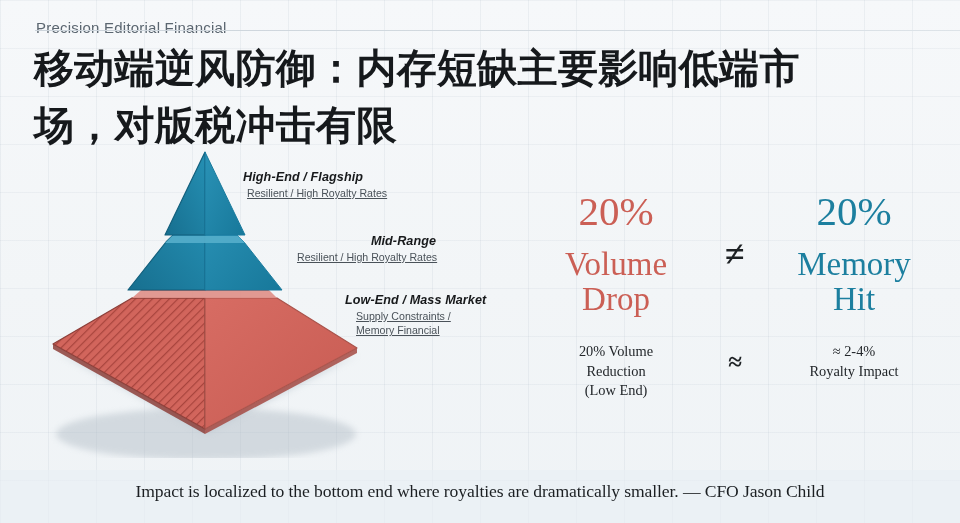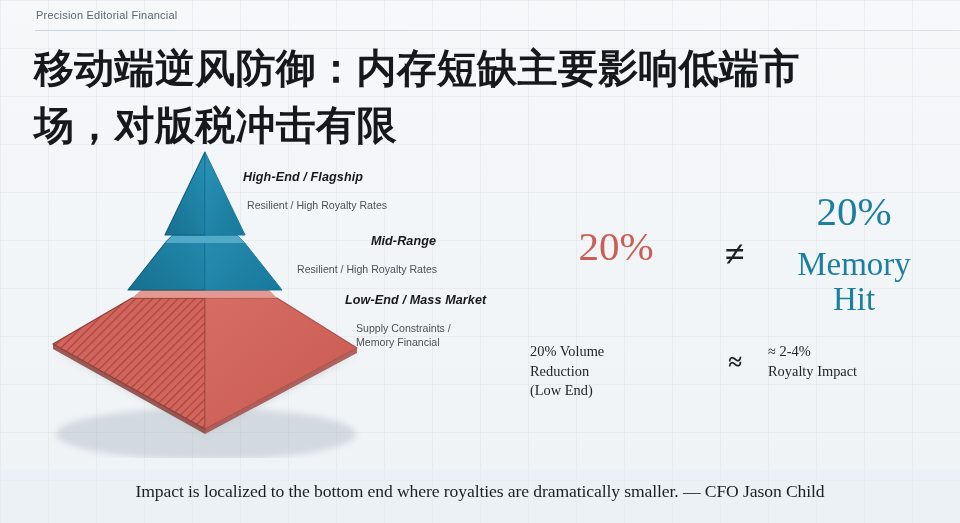--- a/index.html
+++ b/index.html
@@ -38,22 +38,22 @@
     left: 0; right: 0;
     top: 470px; height: 53px;
     background: rgba(233,239,243,0.62);
     pointer-events: none;
   }
 
   
   .kicker {
     position: absolute;
     left: 36px;
-    top: 9px;
-    font-size: 11px;
+    top: 19px;
+    font-size: 15px;
     letter-spacing: 0.22px;
     color: #5b6670;
     font-weight: 400;
     white-space: nowrap;
   }
 
   .header-rule {
     position: absolute;
     left: 35px;
     right: 0;
@@ -96,22 +96,23 @@
     color: #17191b;
     letter-spacing: 0.1px;
     white-space: nowrap;
     font-style: italic;
   }
   .tier-sub {
     font-size: 10.6px;
     font-weight: 400;
     color: #4a5259;
     line-height: 1.35;
-    margin-top: 14px;
+    margin-top: 2px;
     white-space: pre-line;
+    text-decoration: underline;
   }
 
   #label-high  { left: 243px; top: 170px; }
   #label-high .tier-sub  { padding-left: 4px; }
   #label-mid   { left: 283px; top: 234px; }
   #label-mid .tier-title { text-align: right; padding-right: 1px; }
   #label-mid .tier-sub   { padding-left: 14px; }
   #label-low   { left: 345px; top: 293px; }
   #label-low .tier-sub   { padding-left: 11px; }
 
@@ -169,21 +170,21 @@
     position: absolute;
     top: 172px;
     left: 0;
     width: 420px;
     display: flex;
     align-items: flex-start;
     justify-content: center;
   }
   .sub-col {
     width: 172px;
-    text-align: left;
+    text-align: center;
     font-family: "Liberation Serif", serif;
     font-size: 14.4px;
     line-height: 1.36;
     color: #22262a;
     white-space: pre-line;
   }
   .sub-op {
     width: 66px;
     text-align: center;
     font-family: "Liberation Serif", serif;
@@ -291,20 +292,22 @@
     <div class="tier-title">Low-End / Mass Market</div>
     <div class="tier-sub">Supply Constraints /
 Memory Financial</div>
   </div>
 
   <div id="compare">
 
     <div class="eq-row">
       <div class="stat-col stat-left">
         <span class="stat-pct">20%</span>
+        <span class="stat-word">Volume
+Drop</span>
       </div>
       <div class="op">≠</div>
       <div class="stat-col stat-right">
         <span class="stat-pct">20%</span>
         <span class="stat-word">Memory
 Hit</span>
       </div>
     </div>
 
     <div class="sub-row">

